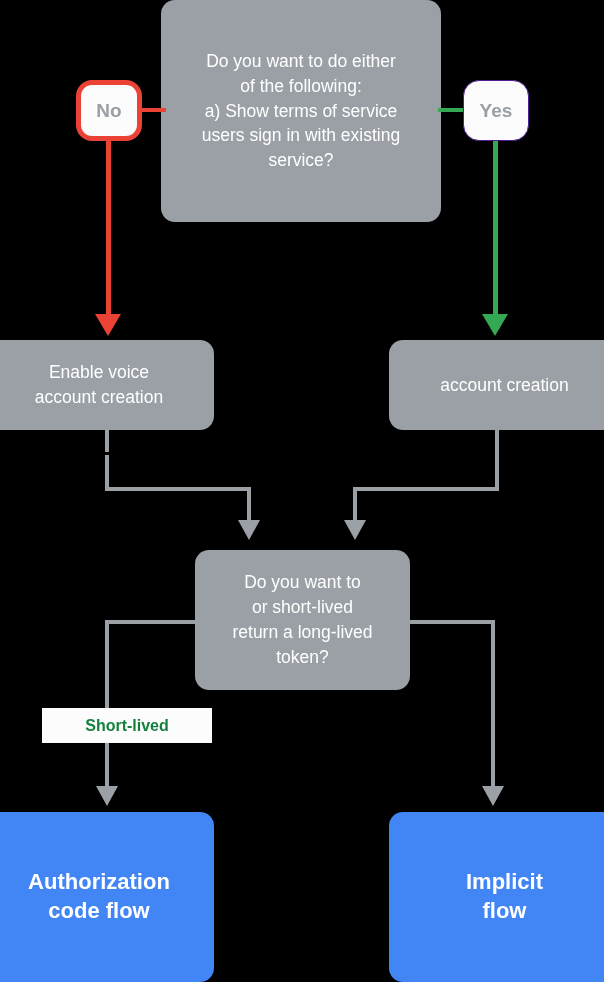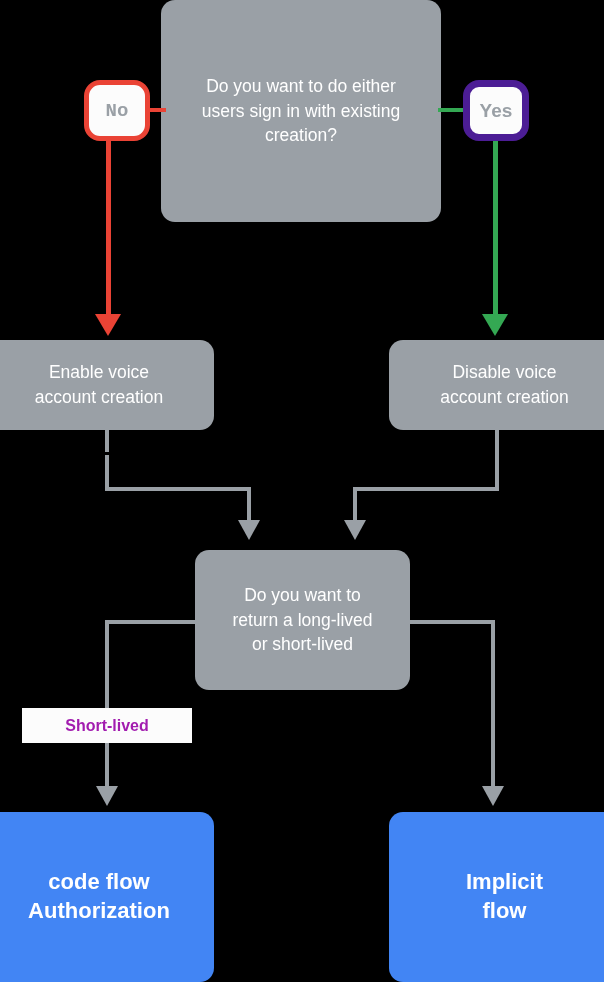--- a/index.html
+++ b/index.html
@@ -48,33 +48,34 @@
     border-radius: 16px;
     display: flex;
     align-items: center;
     justify-content: center;
     color: #9aa0a6;
     font-size: 19px;
     font-weight: 700;
     z-index: 4;
   }
   .pill-no { border: 5px solid #ea4335; }
-  .pill-yes { border: 7px solid #4c1d95; }
+  .pill-yes { border: 1px solid #4c1d95; }
 
   .tag {
     position: absolute;
     box-sizing: border-box;
     background: #fcfcfc;
     display: flex;
     align-items: center;
     justify-content: center;
-    color: #a21caf;
+    color: #15803d;
     font-size: 16px;
     font-weight: 700;
     z-index: 4;
+    margin-left: 20px;
   }
 
   .edge {
     position: absolute;
     z-index: 1;
   }
   .edge-h { height: 4px; }
   .edge-v { width: 4px; }
   .c-red   { background: #ea4335; }
   .c-green { background: #34a853; }
@@ -104,28 +105,30 @@
   .lbl { display: block; }
 </style>
 </head>
 <body>
 
 <div id="canvas">
 
   <div class="node node-gray" style="left:161px; top:0px; width:280px; height:222px; padding:10px 14px;">
     <div>
       <span class="lbl">Do you want to do either</span>
+      <span class="lbl">of the following:</span>
+      <span class="lbl">a) Show terms of service</span>
       <span class="lbl">users sign in with existing</span>
-      <span class="lbl">creation?</span>
+      <span class="lbl">service?</span>
     </div>
   </div>
 
   <div class="edge edge-h c-red" style="left:138px; top:108px; width:28px;"></div>
 
-  <div class="pill pill-no" style="left:84px; top:80px; width:66px; height:61px;font-family:Liberation Mono, monospace;">
+  <div class="pill pill-no" style="left:76px; top:80px; width:66px; height:61px;">
     <span>No</span>
   </div>
 
   <div class="edge edge-v c-red" style="left:106px; top:137px; width:5px; height:184px;"></div>
   <div class="arrow arrow-red" style="left:95px; top:314px;"></div>
 
   <div class="edge edge-h c-green" style="left:438px; top:108px; width:28px;"></div>
 
   <div class="pill pill-yes" style="left:463px; top:80px; width:66px; height:61px;">
     <span>Yes</span>
@@ -136,59 +139,59 @@
 
   <div class="node node-gray" style="left:-16px; top:340px; width:230px; height:90px; padding:0 14px;">
     <div>
       <span class="lbl">Enable voice</span>
       <span class="lbl">account creation</span>
     </div>
   </div>
 
   <div class="node node-gray" style="left:389px; top:340px; width:231px; height:90px; padding:0 14px;">
     <div>
-      <span class="lbl">Disable voice</span>
       <span class="lbl">account creation</span>
     </div>
   </div>
 
   <div class="edge edge-v c-gray" style="left:105px; top:428px; width:4px; height:24px;"></div>
   <div class="edge edge-v c-gray" style="left:105px; top:455px; width:4px; height:35px;"></div>
   <div class="edge edge-h c-gray" style="left:105px; top:487px; width:146px; height:4px;"></div>
   <div class="edge edge-v c-gray" style="left:247px; top:487px; width:4px; height:35px;"></div>
   <div class="arrow arrow-gray" style="left:238px; top:520px;"></div>
 
   <div class="edge edge-v c-gray" style="left:495px; top:428px; width:4px; height:62px;"></div>
   <div class="edge edge-h c-gray" style="left:353px; top:487px; width:146px; height:4px;"></div>
   <div class="edge edge-v c-gray" style="left:353px; top:487px; width:4px; height:35px;"></div>
   <div class="arrow arrow-gray" style="left:344px; top:520px;"></div>
 
   <div class="node node-gray" style="left:195px; top:550px; width:215px; height:140px; padding:0 6px;">
     <div>
       <span class="lbl">Do you want to</span>
+      <span class="lbl">or short-lived</span>
       <span class="lbl">return a long-lived</span>
-      <span class="lbl">or short-lived</span>
+      <span class="lbl">token?</span>
     </div>
   </div>
 
   <div class="edge edge-h c-gray" style="left:105px; top:620px; width:95px; height:4px;"></div>
   <div class="edge edge-v c-gray" style="left:105px; top:620px; width:4px; height:170px;"></div>
   <div class="tag" style="left:22px; top:708px; width:170px; height:35px;">
     <span>Short-lived</span>
   </div>
   <div class="arrow arrow-gray" style="left:96px; top:786px;"></div>
 
   <div class="edge edge-h c-gray" style="left:405px; top:620px; width:90px; height:4px;"></div>
   <div class="edge edge-v c-gray" style="left:491px; top:620px; width:4px; height:170px;"></div>
   <div class="arrow arrow-gray" style="left:482px; top:786px;"></div>
 
   <div class="node node-blue" style="left:-16px; top:812px; width:230px; height:170px; padding:0 14px;">
     <div>
+      <span class="lbl">Authorization</span>
       <span class="lbl">code flow</span>
-      <span class="lbl">Authorization</span>
     </div>
   </div>
 
   <div class="node node-blue" style="left:389px; top:812px; width:231px; height:170px; padding:0 14px;">
     <div>
       <span class="lbl">Implicit</span>
       <span class="lbl">flow</span>
     </div>
   </div>
 

